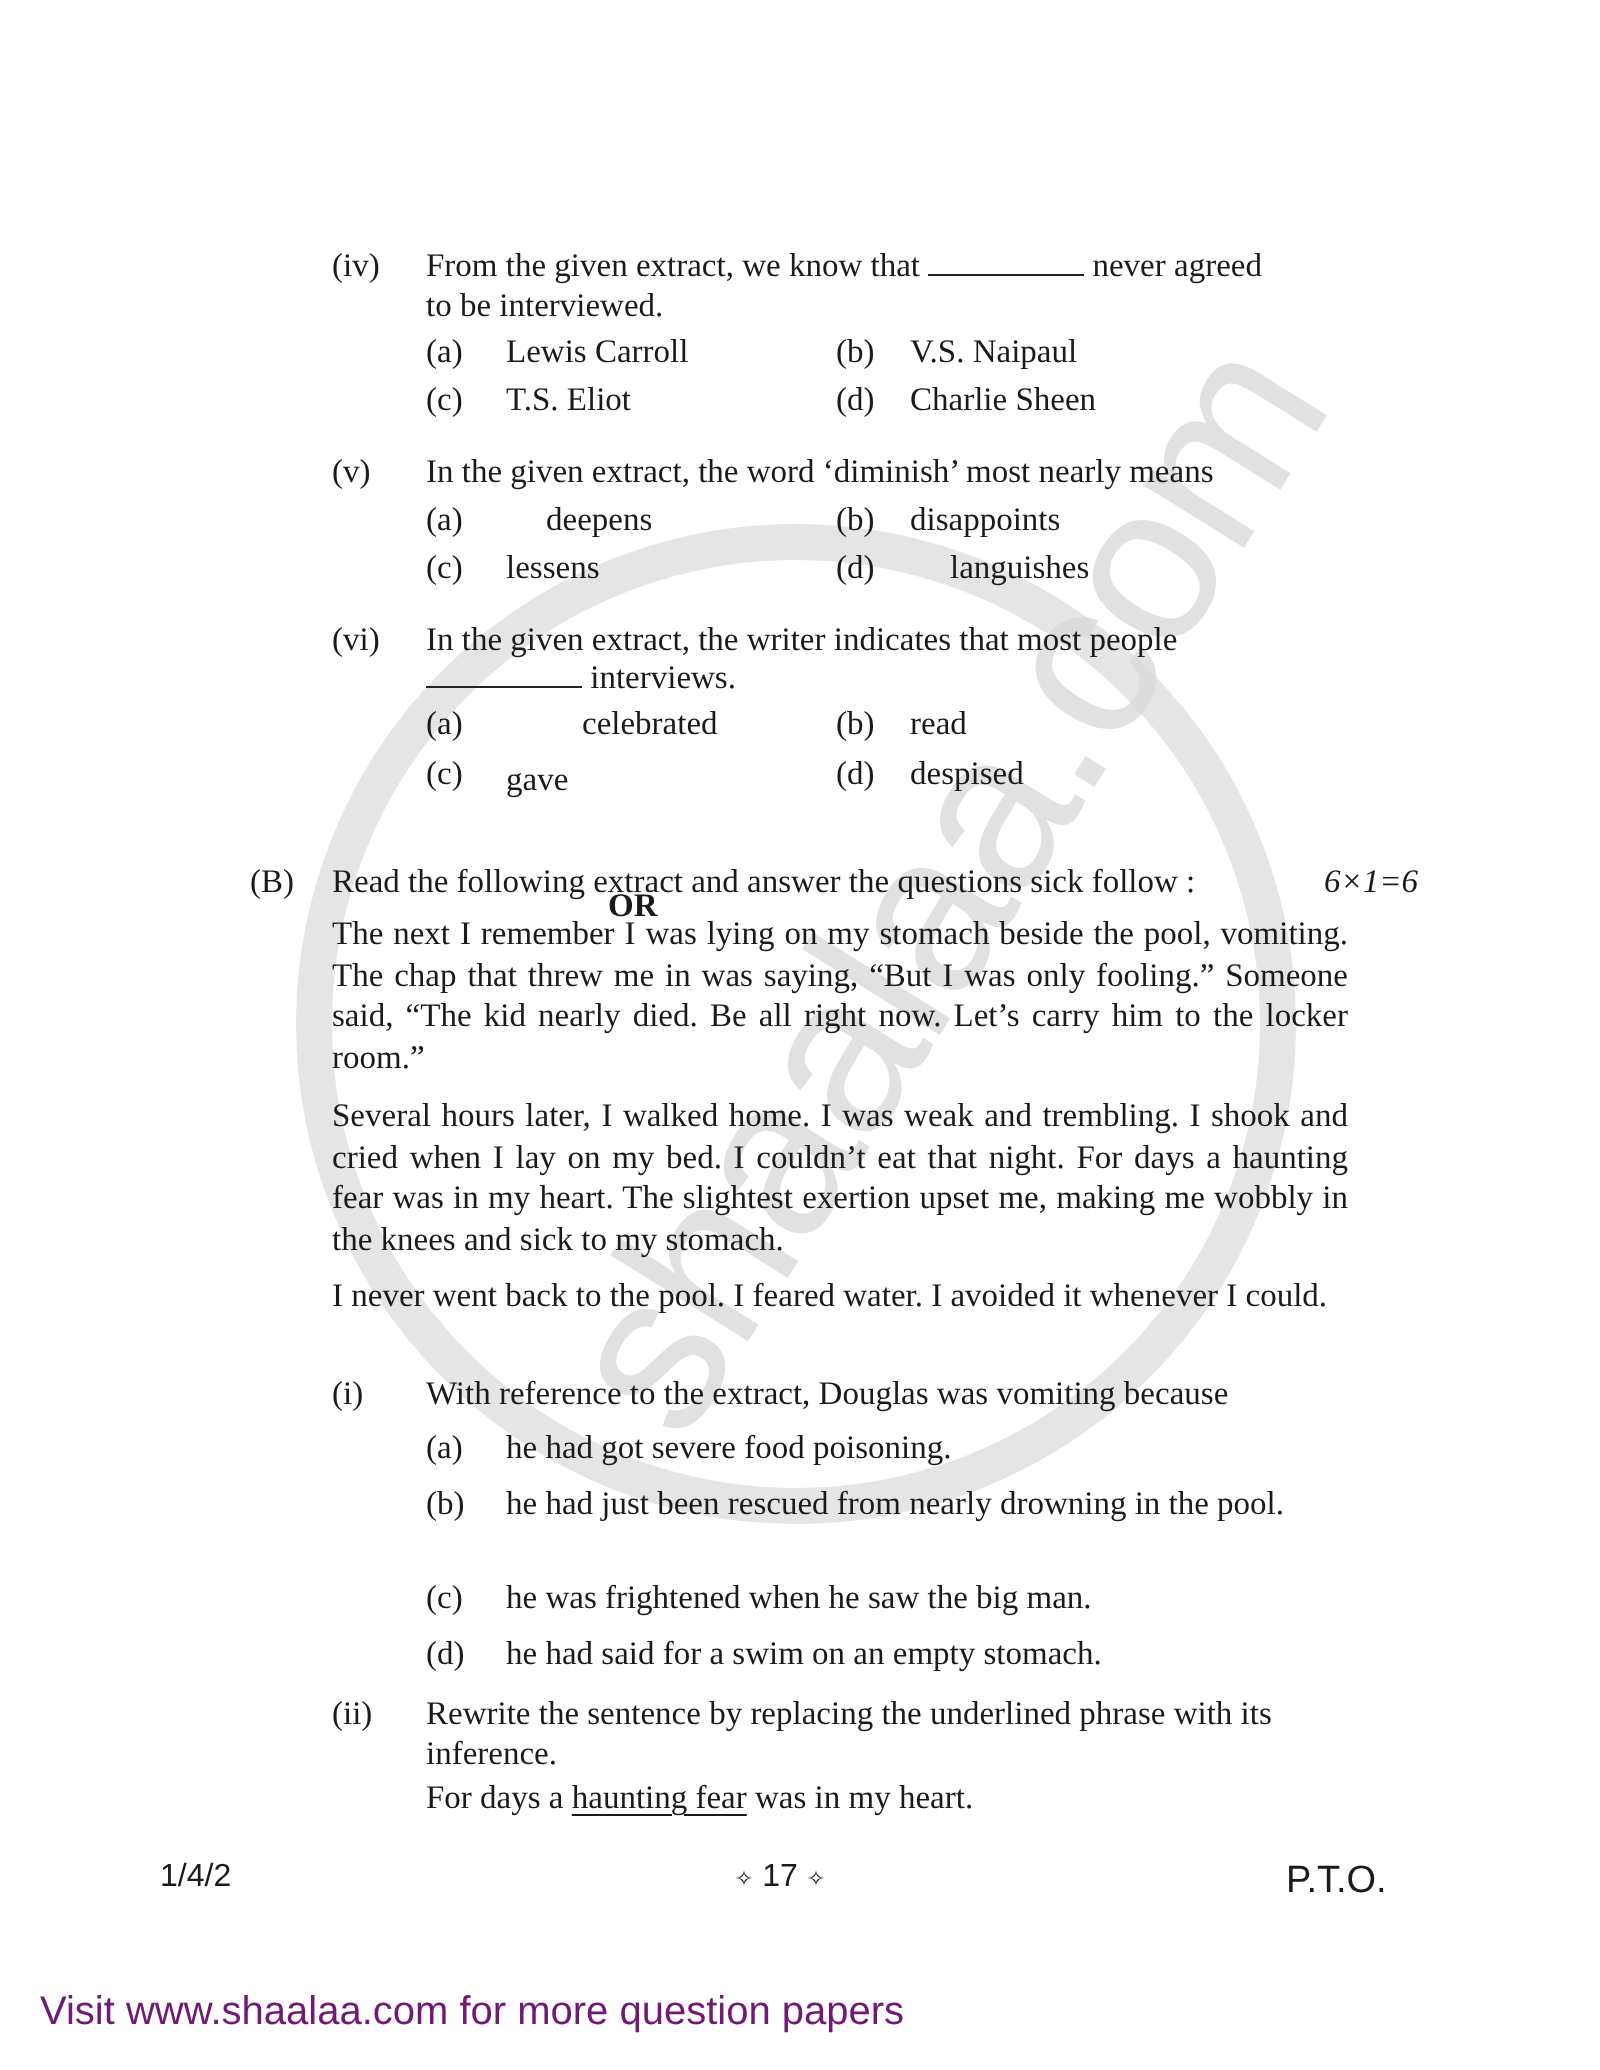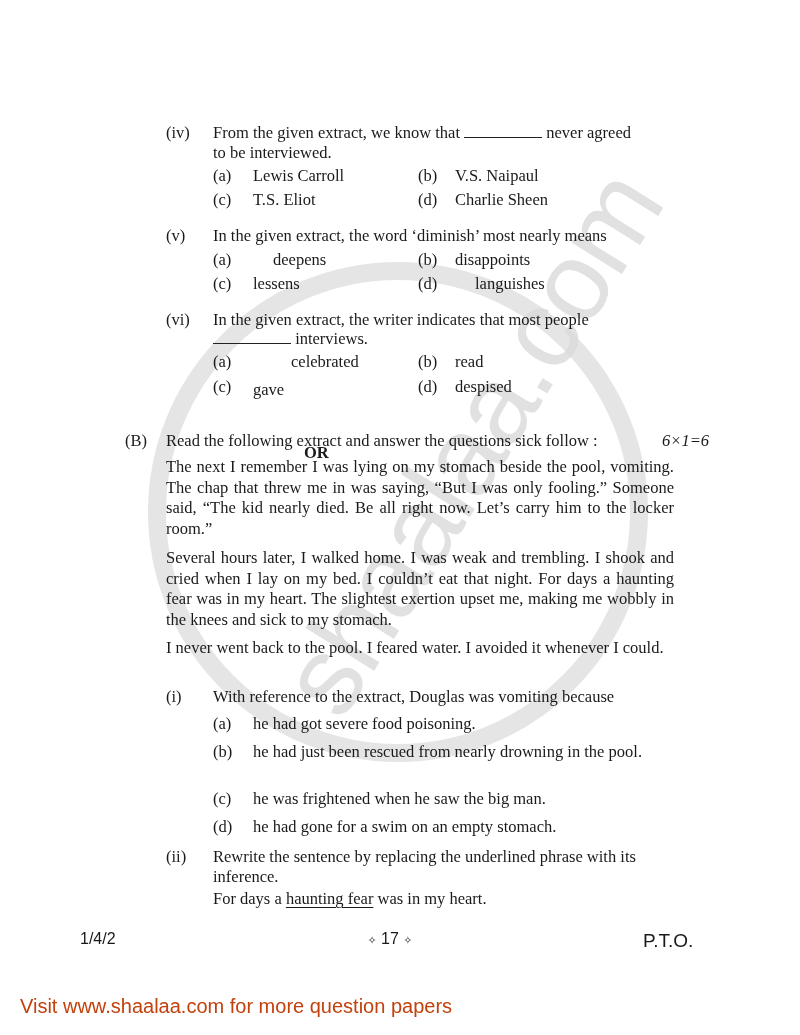--- a/index.html
+++ b/index.html
@@ -104,33 +104,33 @@
       <div>
         <span class="qnum abs" style="left:166px; top:687px;">(i)</span>
         <div class="text" style="left:213px; top:687px; white-space:nowrap;">With reference to the extract, Douglas was vomiting because</div>
         <span class="opt-label" style="left:213px; top:714px;">(a)</span>
         <span class="opt-text" style="left:253px; top:714px;">he had got severe food poisoning.</span>
         <span class="opt-label" style="left:213px; top:742px;">(b)</span>
         <div class="text justify" style="left:253px; top:742px; width:421px;">he had just been rescued from nearly drowning in the pool.</div>
         <span class="opt-label" style="left:213px; top:789px;">(c)</span>
         <span class="opt-text" style="left:253px; top:789px;">he was frightened when he saw the big man.</span>
         <span class="opt-label" style="left:213px; top:817px;">(d)</span>
-        <span class="opt-text" style="left:253px; top:817px;">he had gone for a swim on an empty stomach.</span>
+        <span class="opt-text" style="left:253px; top:817px;">he had said for a swim on an empty stomach.</span>
       </div>
 
       <div>
         <span class="qnum abs" style="left:166px; top:847px;">(ii)</span>
         <div class="text" style="left:213px; top:847px; width:461px;">Rewrite the sentence by replacing the underlined phrase with its inference.</div>
         <div class="text" style="left:213px; top:889px; white-space:pre;"><span>For days a </span><span class="underline">haunting fear</span><span> was in my heart.</span></div>
       </div>
     </div>
   </div>
 
   <div class="abs sans" style="left:80px; top:930px; font-size:16px;">1/4/2</div>
   <div class="abs sans" style="left:340px; top:930px; width:100px; text-align:center; font-size:16px; white-space:nowrap;">
     <span style="font-size:11px;">✧</span>
     <span>17</span>
     <span style="font-size:11px;">✧</span>
   </div>
   <div class="abs sans" style="left:643px; top:930px; font-size:19px;">P.T.O.</div>
 
-  <div class="abs sans" style="left:20px; top:995px; font-size:20px; color:#c2410c;">Visit www.shaalaa.com for more question papers</div>
+  <div class="abs sans" style="left:20px; top:995px; font-size:20px; color:#701a75;">Visit www.shaalaa.com for more question papers</div>
 </div>
 
 </body></html>

